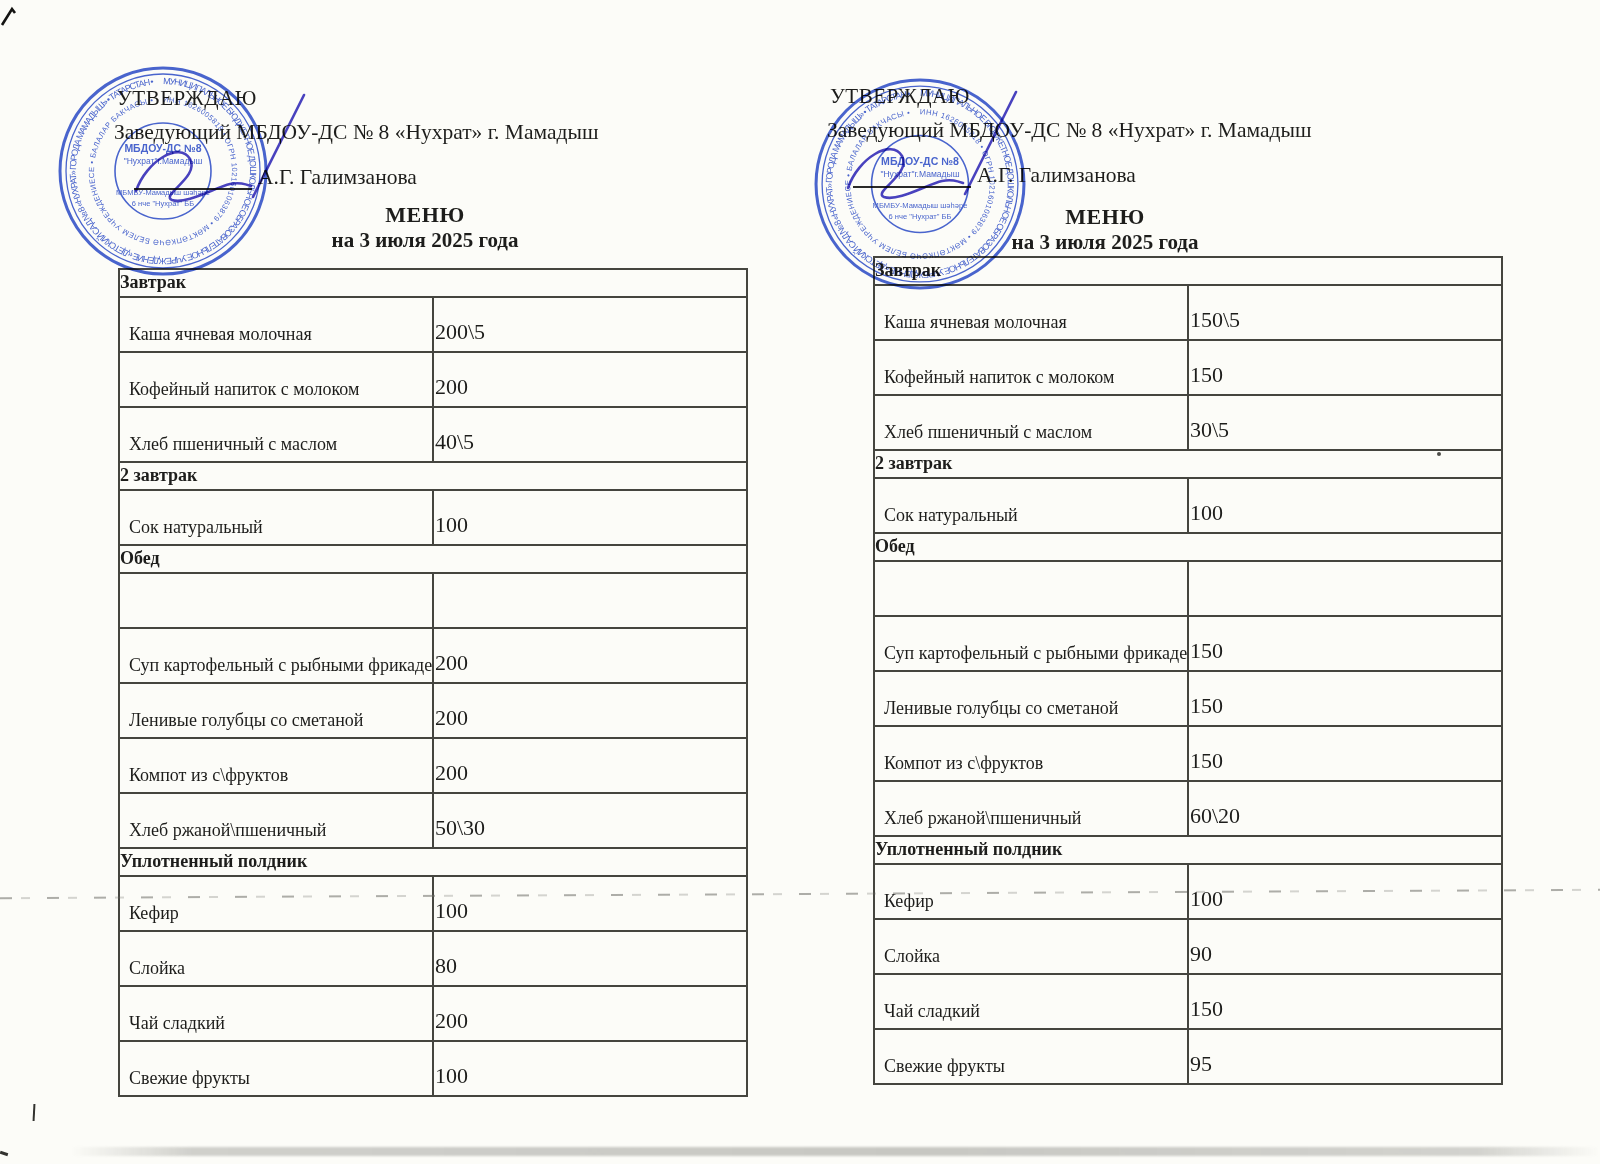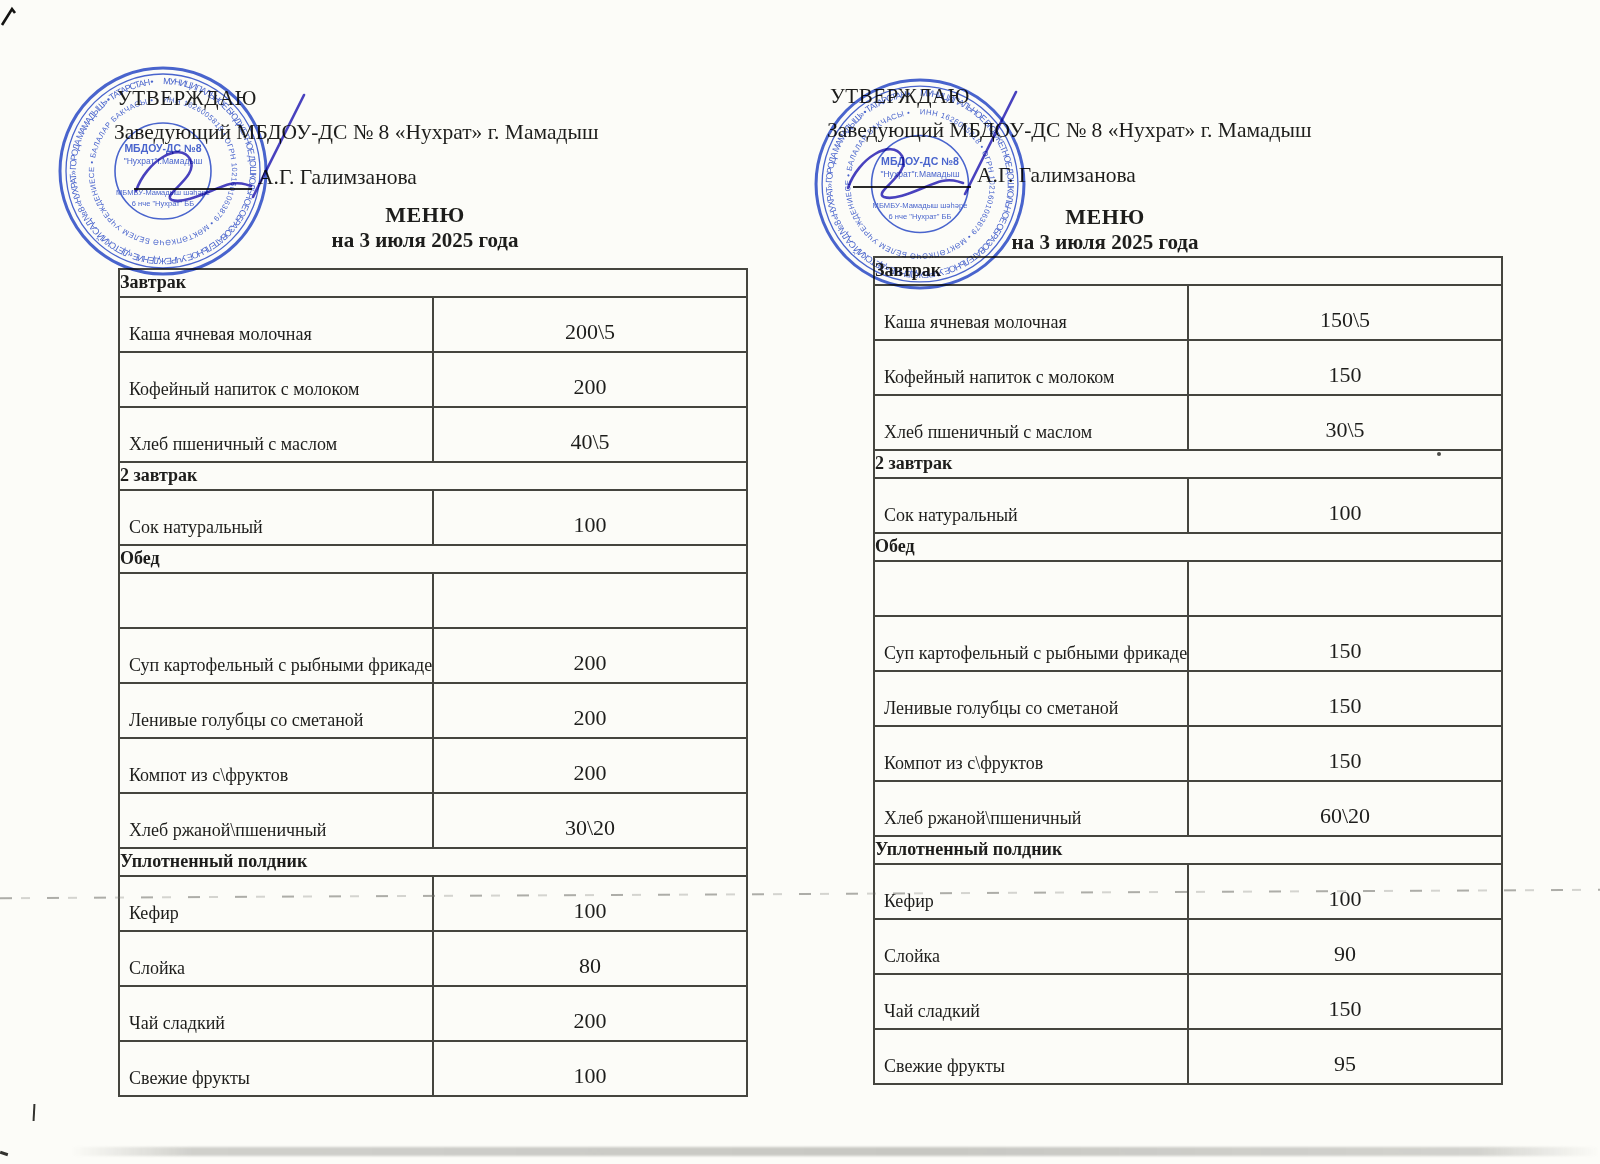--- a/index.html
+++ b/index.html
@@ -16,21 +16,21 @@
   .sigline{display:inline-block;width:118px;height:24px;border-bottom:2px solid #2a2a28;margin-right:6px;}
   .titleblock{width:614px;text-align:center;}
   .menutitle{font-size:22px;font-weight:bold;letter-spacing:.5px;}
   .dateline{font-size:21px;font-weight:bold;}
   table.menu{border-collapse:collapse;table-layout:fixed;width:630px;background:transparent;}
   table.menu td{border:2px solid #45453f;}
   td.sec{height:21px;padding:2px 0 3px 0;vertical-align:middle;
          font-weight:bold;font-size:18px;}
   td.dish{width:463px;height:46px;vertical-align:bottom;padding:0 6px 6px 9px;
           font-size:18px;white-space:nowrap;overflow:hidden;}
-  td.qty{height:46px;vertical-align:bottom;text-align:center;padding-bottom:6px;font-size:22px;}
+  td.qty{height:46px;vertical-align:bottom;padding-bottom:6px;font-size:22px;}
   .stamp{mix-blend-mode:multiply;opacity:.92;}
   .stamp text{font-family:"Liberation Sans","DejaVu Sans",sans-serif;}
   .signature{mix-blend-mode:multiply;}
   .artifact-dash{
     height:2px;
     background:repeating-linear-gradient(90deg,
       rgba(108,108,102,.55) 0 12px, rgba(108,108,102,0) 12px 21px,
       rgba(108,108,102,.28) 21px 30px, rgba(108,108,102,0) 30px 47px);
     transform:rotate(-.3deg);
   }
@@ -98,21 +98,21 @@
         <tr>
           <td class="dish">Ленивые голубцы со сметаной</td>
           <td class="qty">200</td>
         </tr>
         <tr>
           <td class="dish">Компот из с\фруктов</td>
           <td class="qty">200</td>
         </tr>
         <tr>
           <td class="dish">Хлеб ржаной\пшеничный</td>
-          <td class="qty">30\20</td>
+          <td class="qty">50\30</td>
         </tr>
         <tr>
           <td colspan="2" class="sec">Уплотненный полдник</td>
         </tr>
         <tr>
           <td class="dish">Кефир</td>
           <td class="qty">100</td>
         </tr>
         <tr>
           <td class="dish">Слойка</td>

